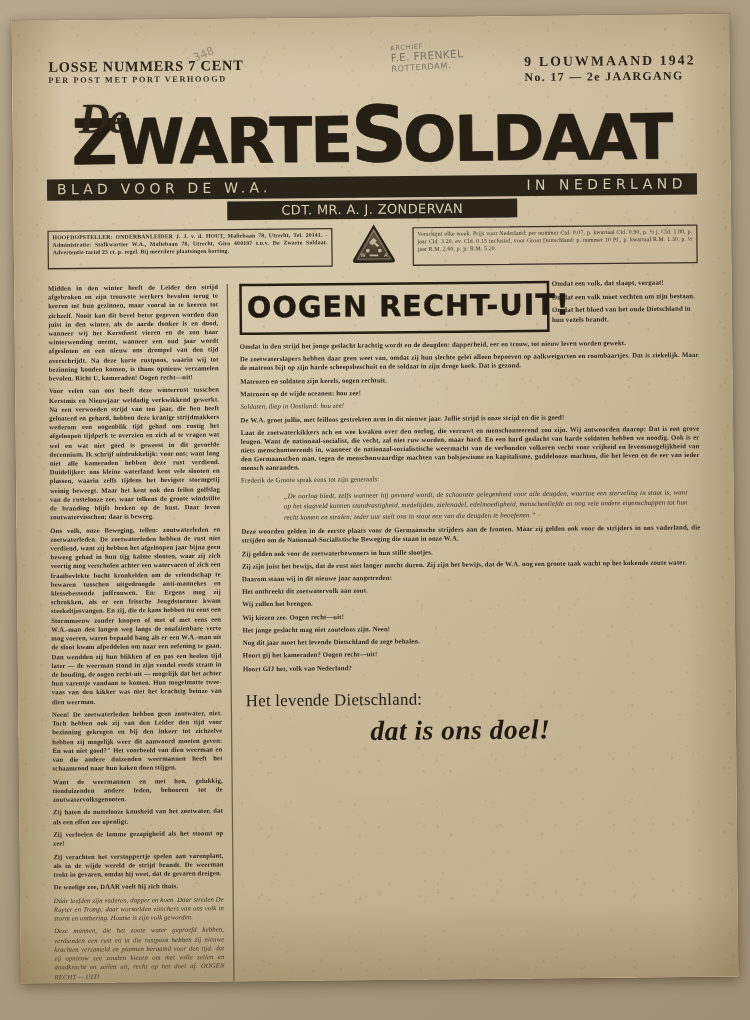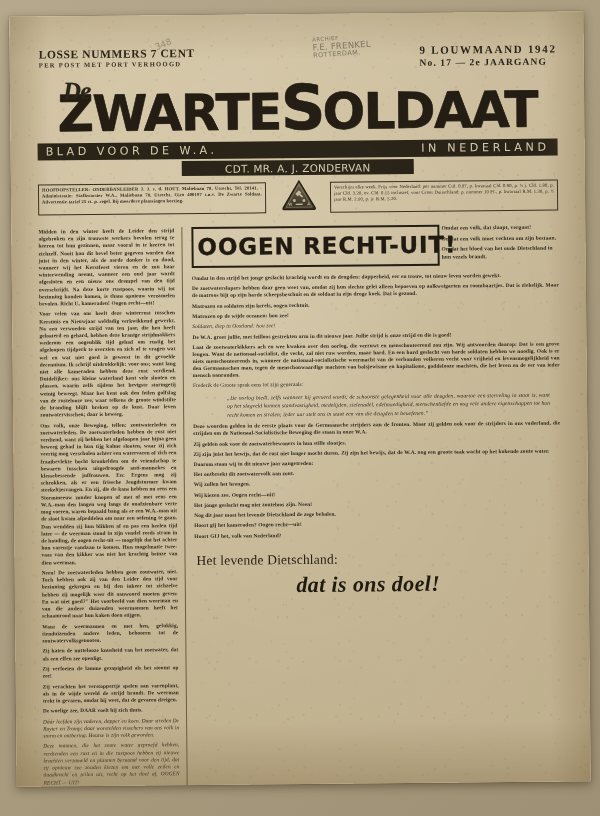--- a/index.html
+++ b/index.html
@@ -133,21 +133,21 @@
     position: relative;
     height: 60px;
     margin-top: 1px;
   }
   .de {
     position: absolute;
     left: 26px; top: -4px;
     font-family: "Liberation Serif", serif;
     font-style: italic;
     font-weight: bold;
-    font-size: 25px;
+    font-size: 34px;
     color: #2b2418;
     letter-spacing: -1px;
     text-shadow: 0 0 1px rgba(43,36,24,.5);
     z-index: 3;
   }
   .title {
     position: absolute;
     left: 0; top: 2px;
     width: 520px;
     text-align: center;

